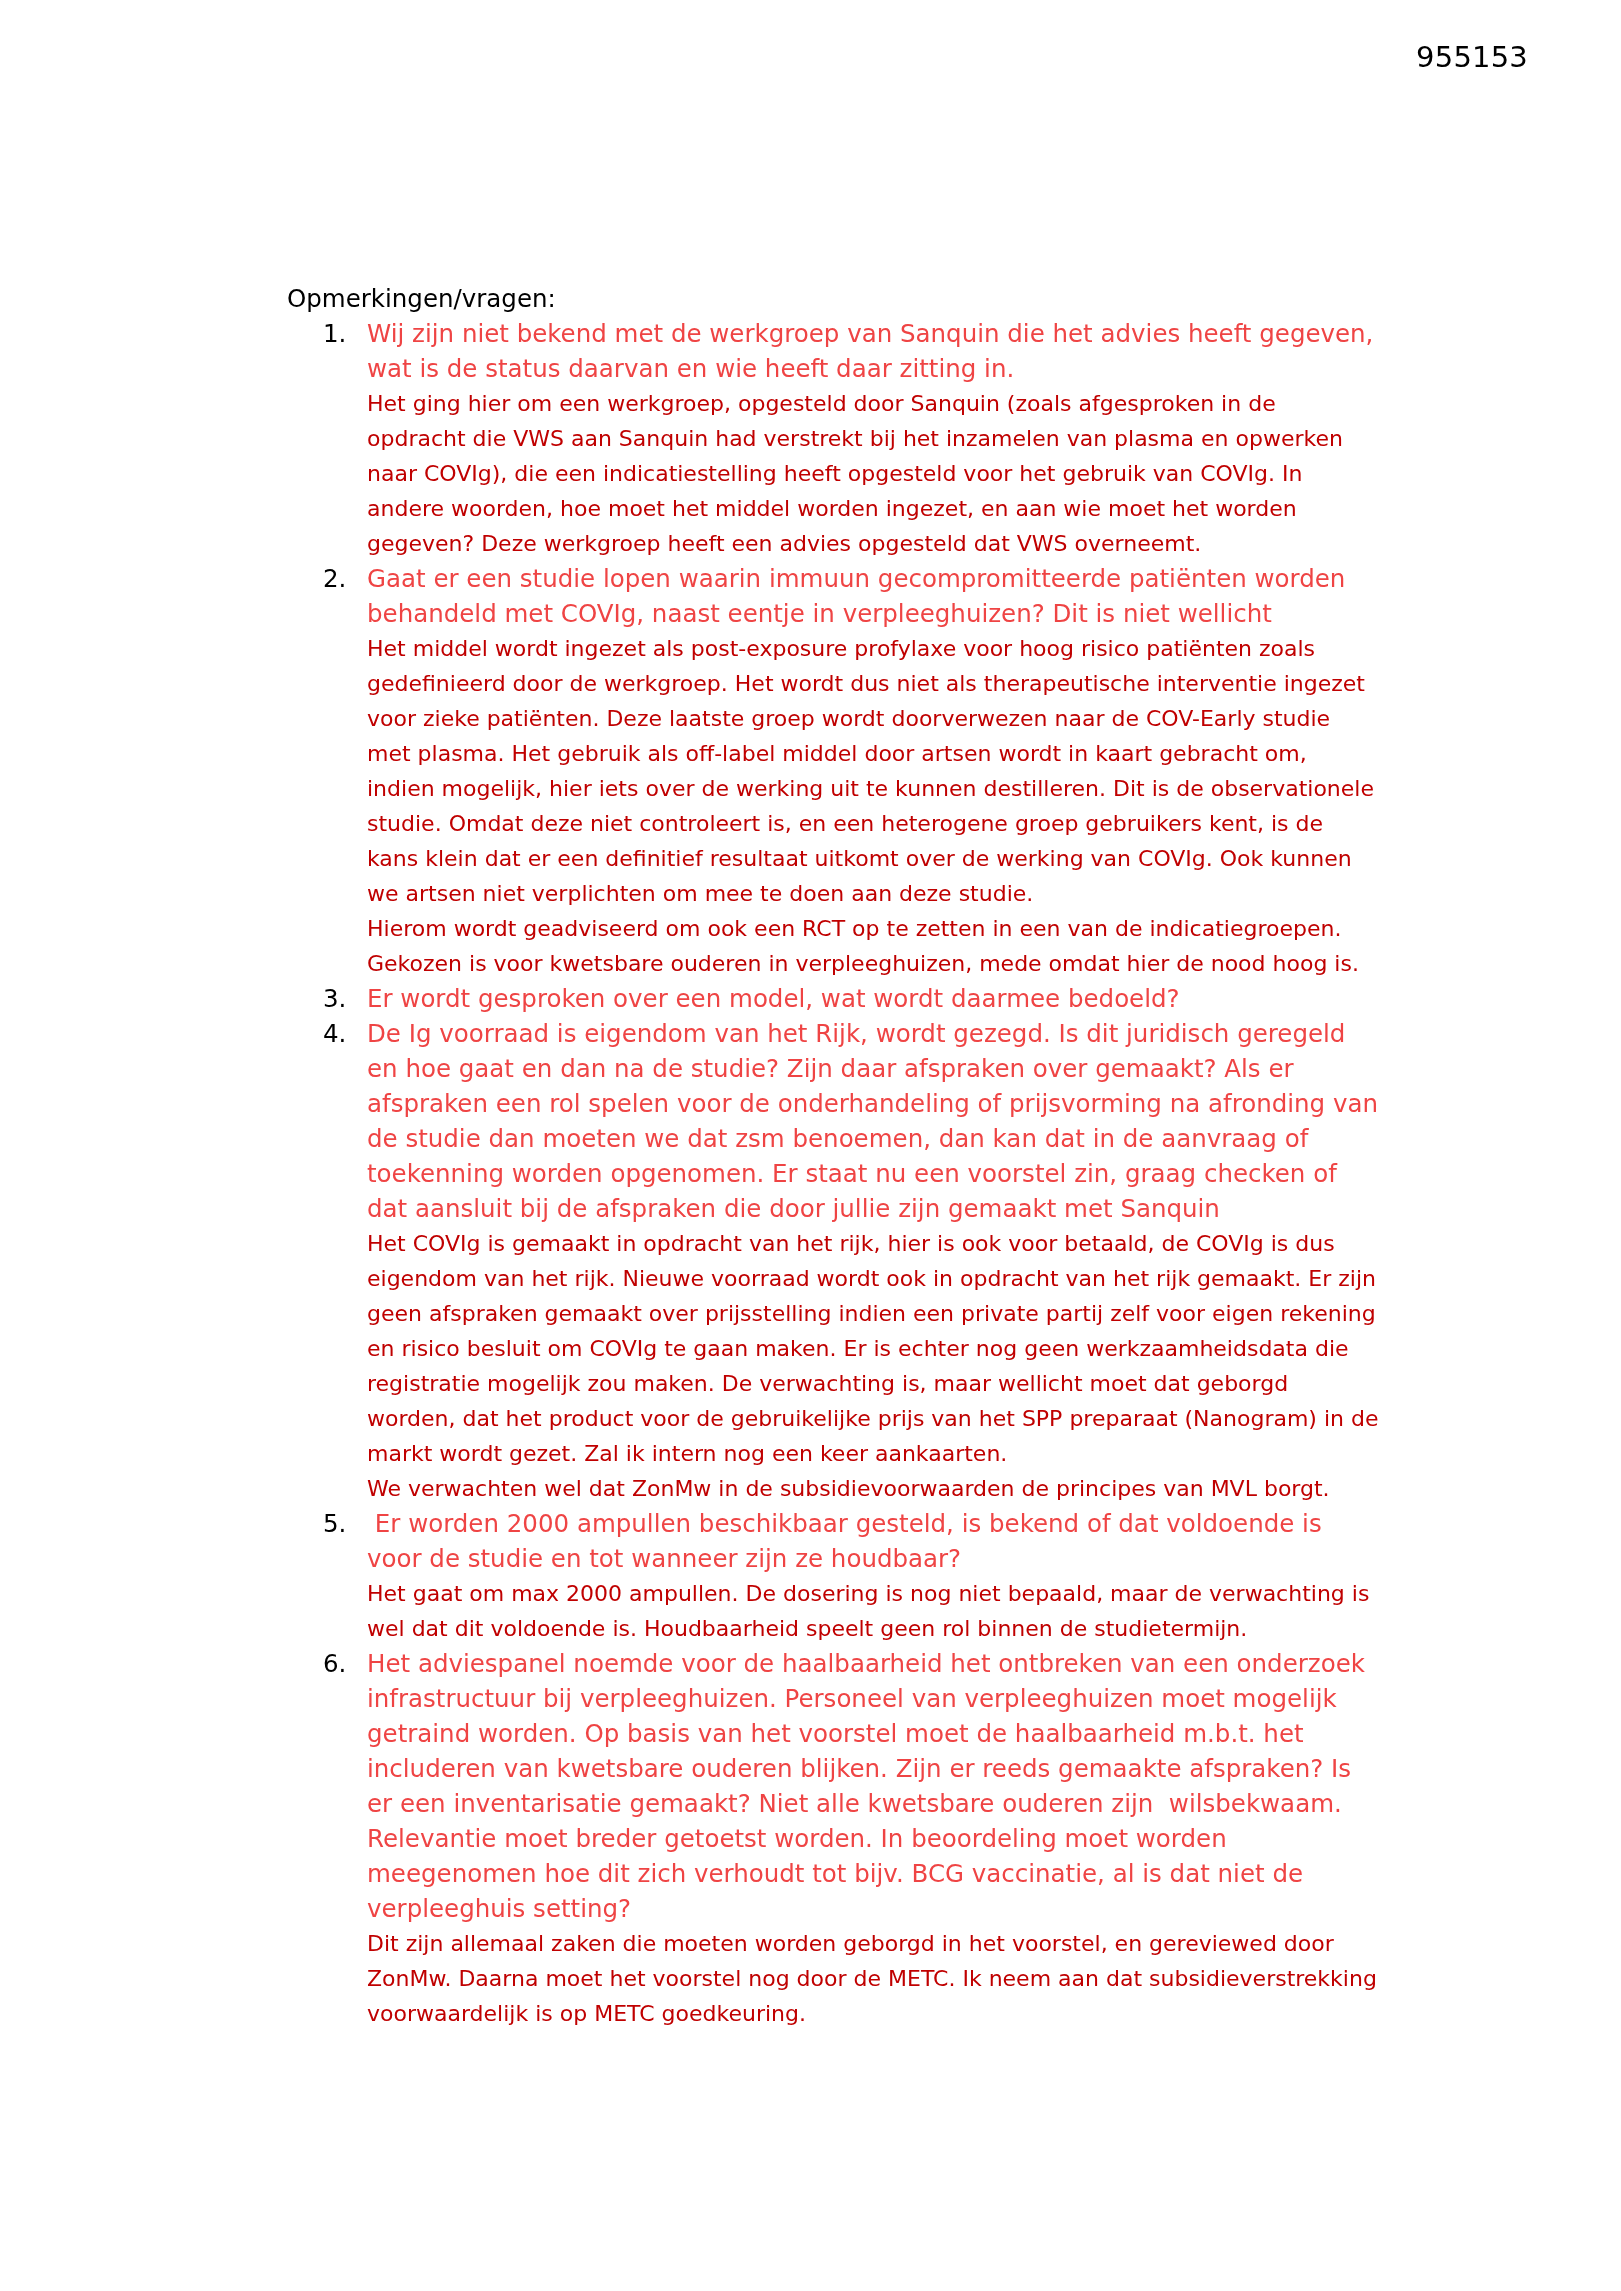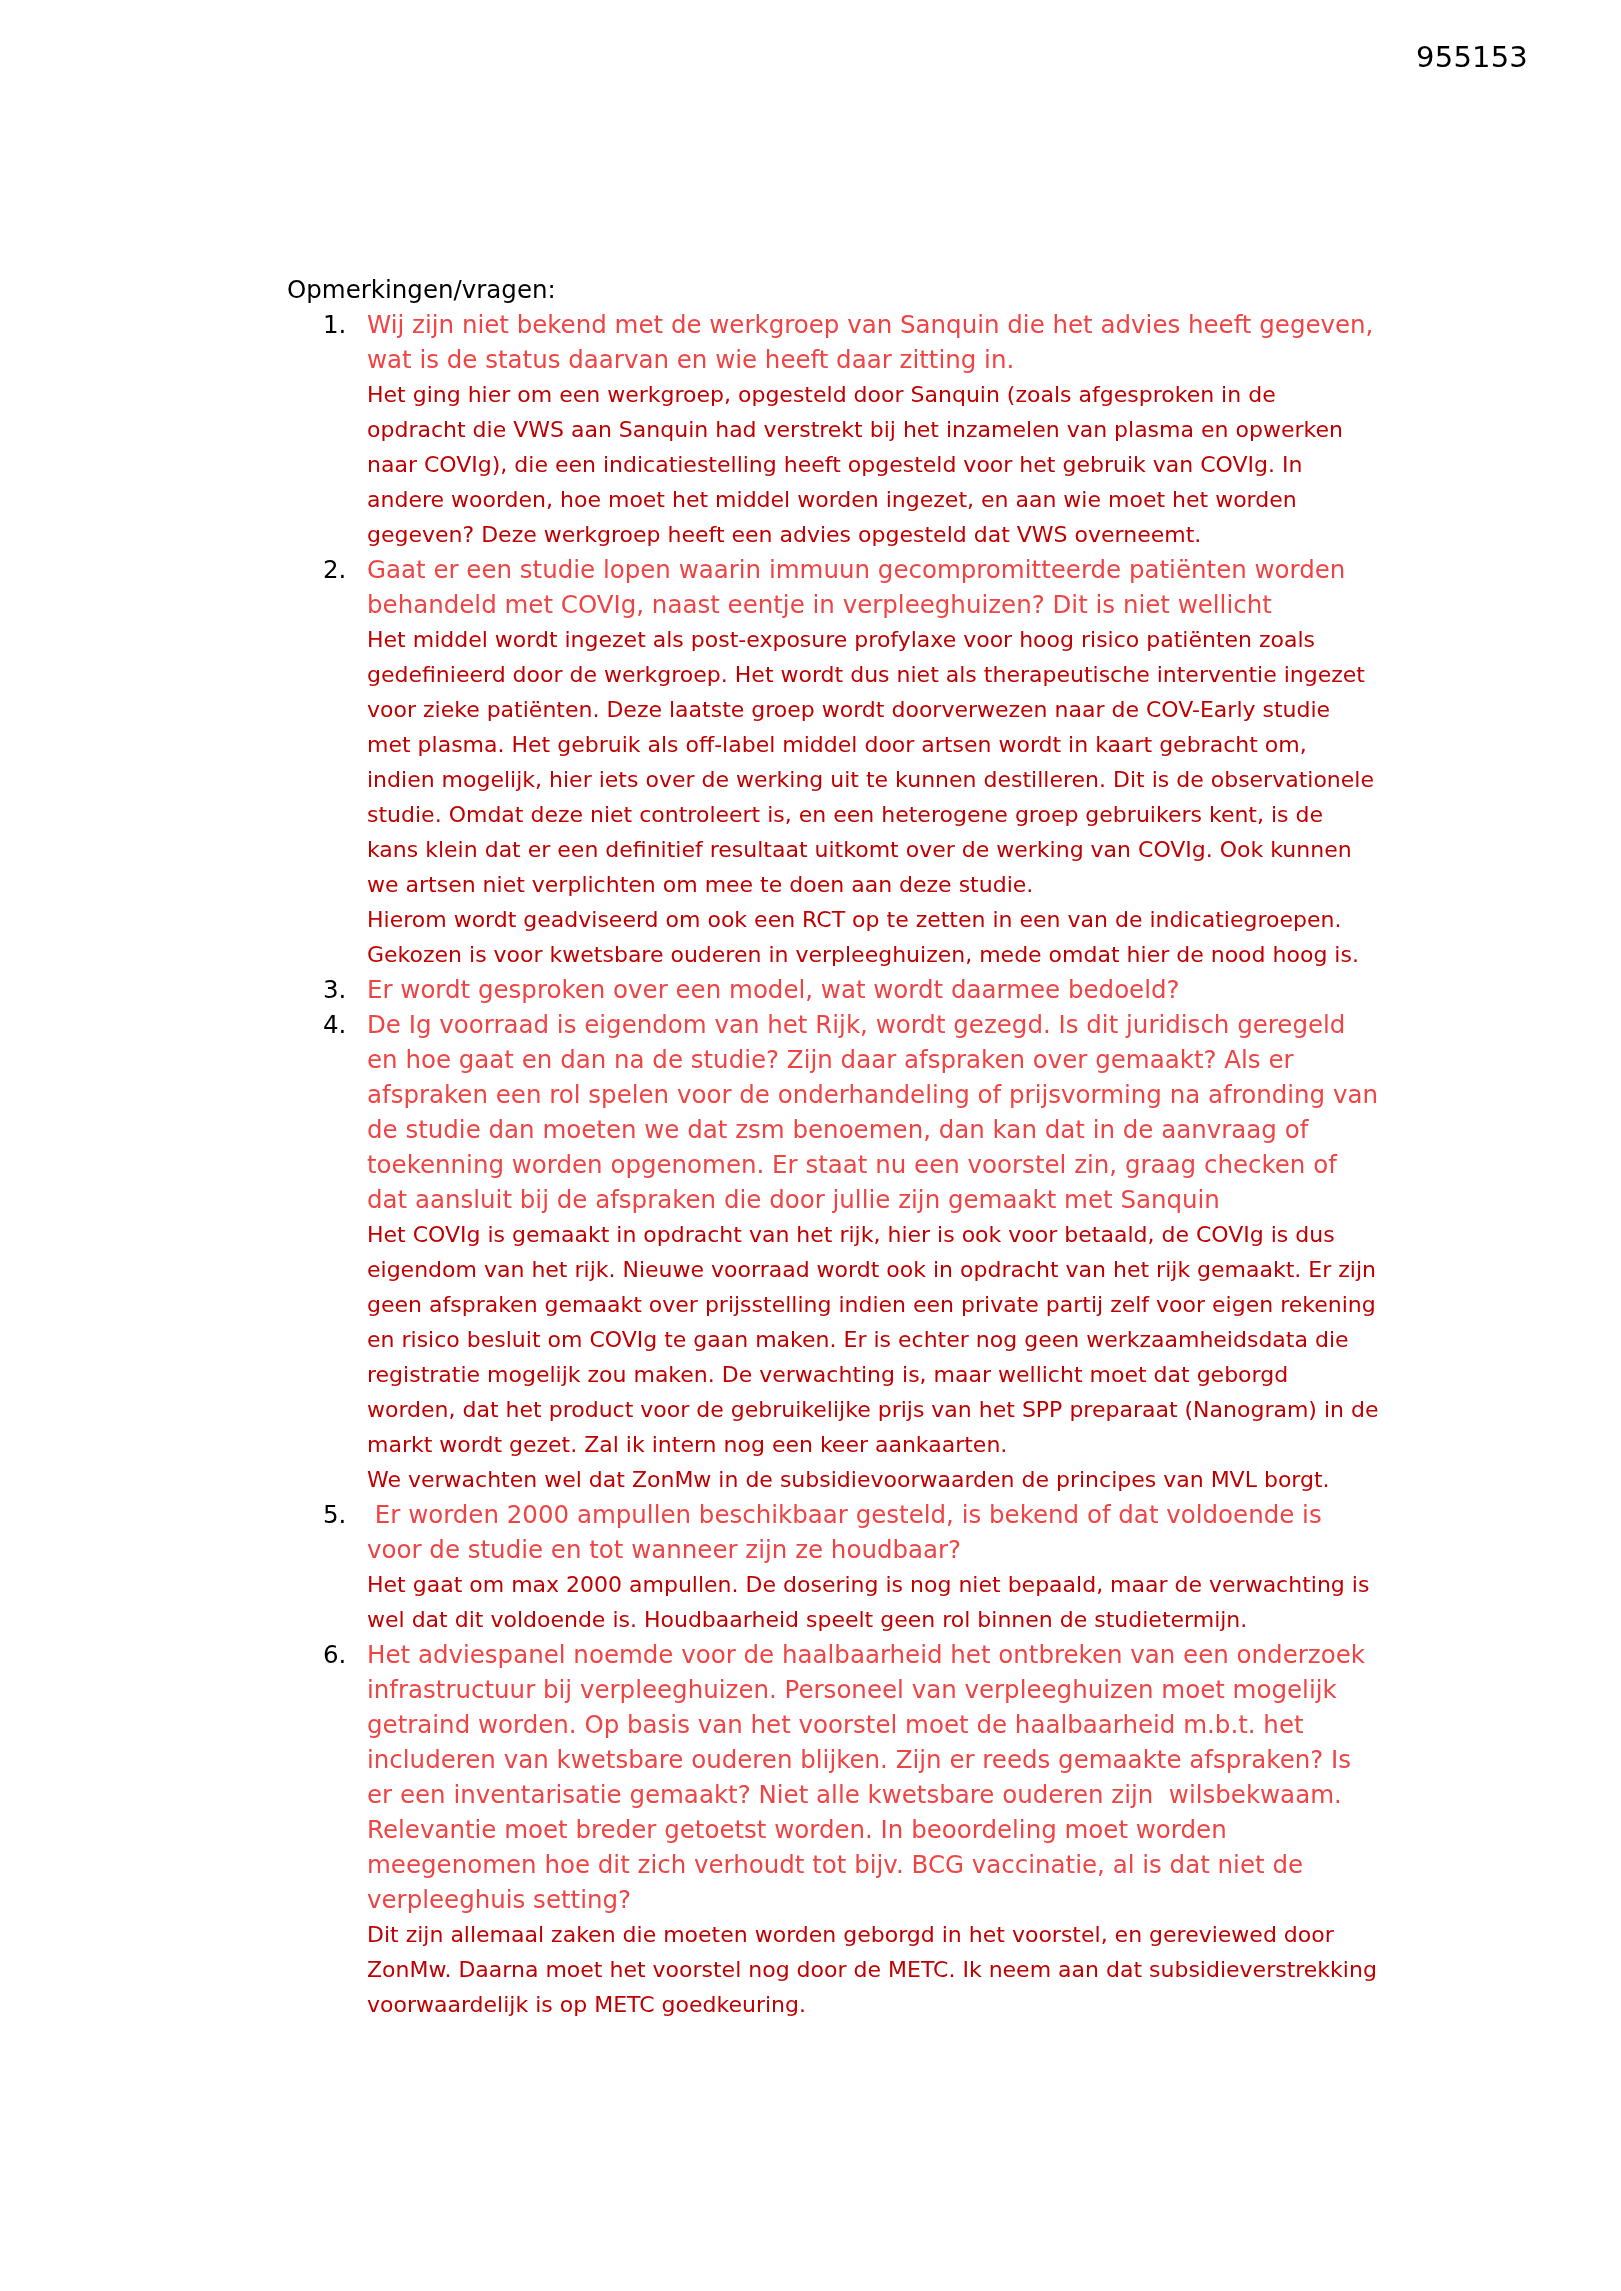--- a/index.html
+++ b/index.html
@@ -28,21 +28,21 @@
     padding-right: 93px;
     box-sizing: border-box;
     font-size: 29px;
     line-height: 37px;
     color: #000000;
     letter-spacing: 0.2px;
   }
   .content {
     position: absolute;
     left: 287px;
-    top: 272px;
+    top: 281px;
     width: 1093px;
   }
   .intro-heading {
     font-size: 24.5px;
     line-height: 35px;
     color: #000000;
     margin: 0 0 0 0;
     white-space: pre-wrap;
   }
   ol.qa-list {

